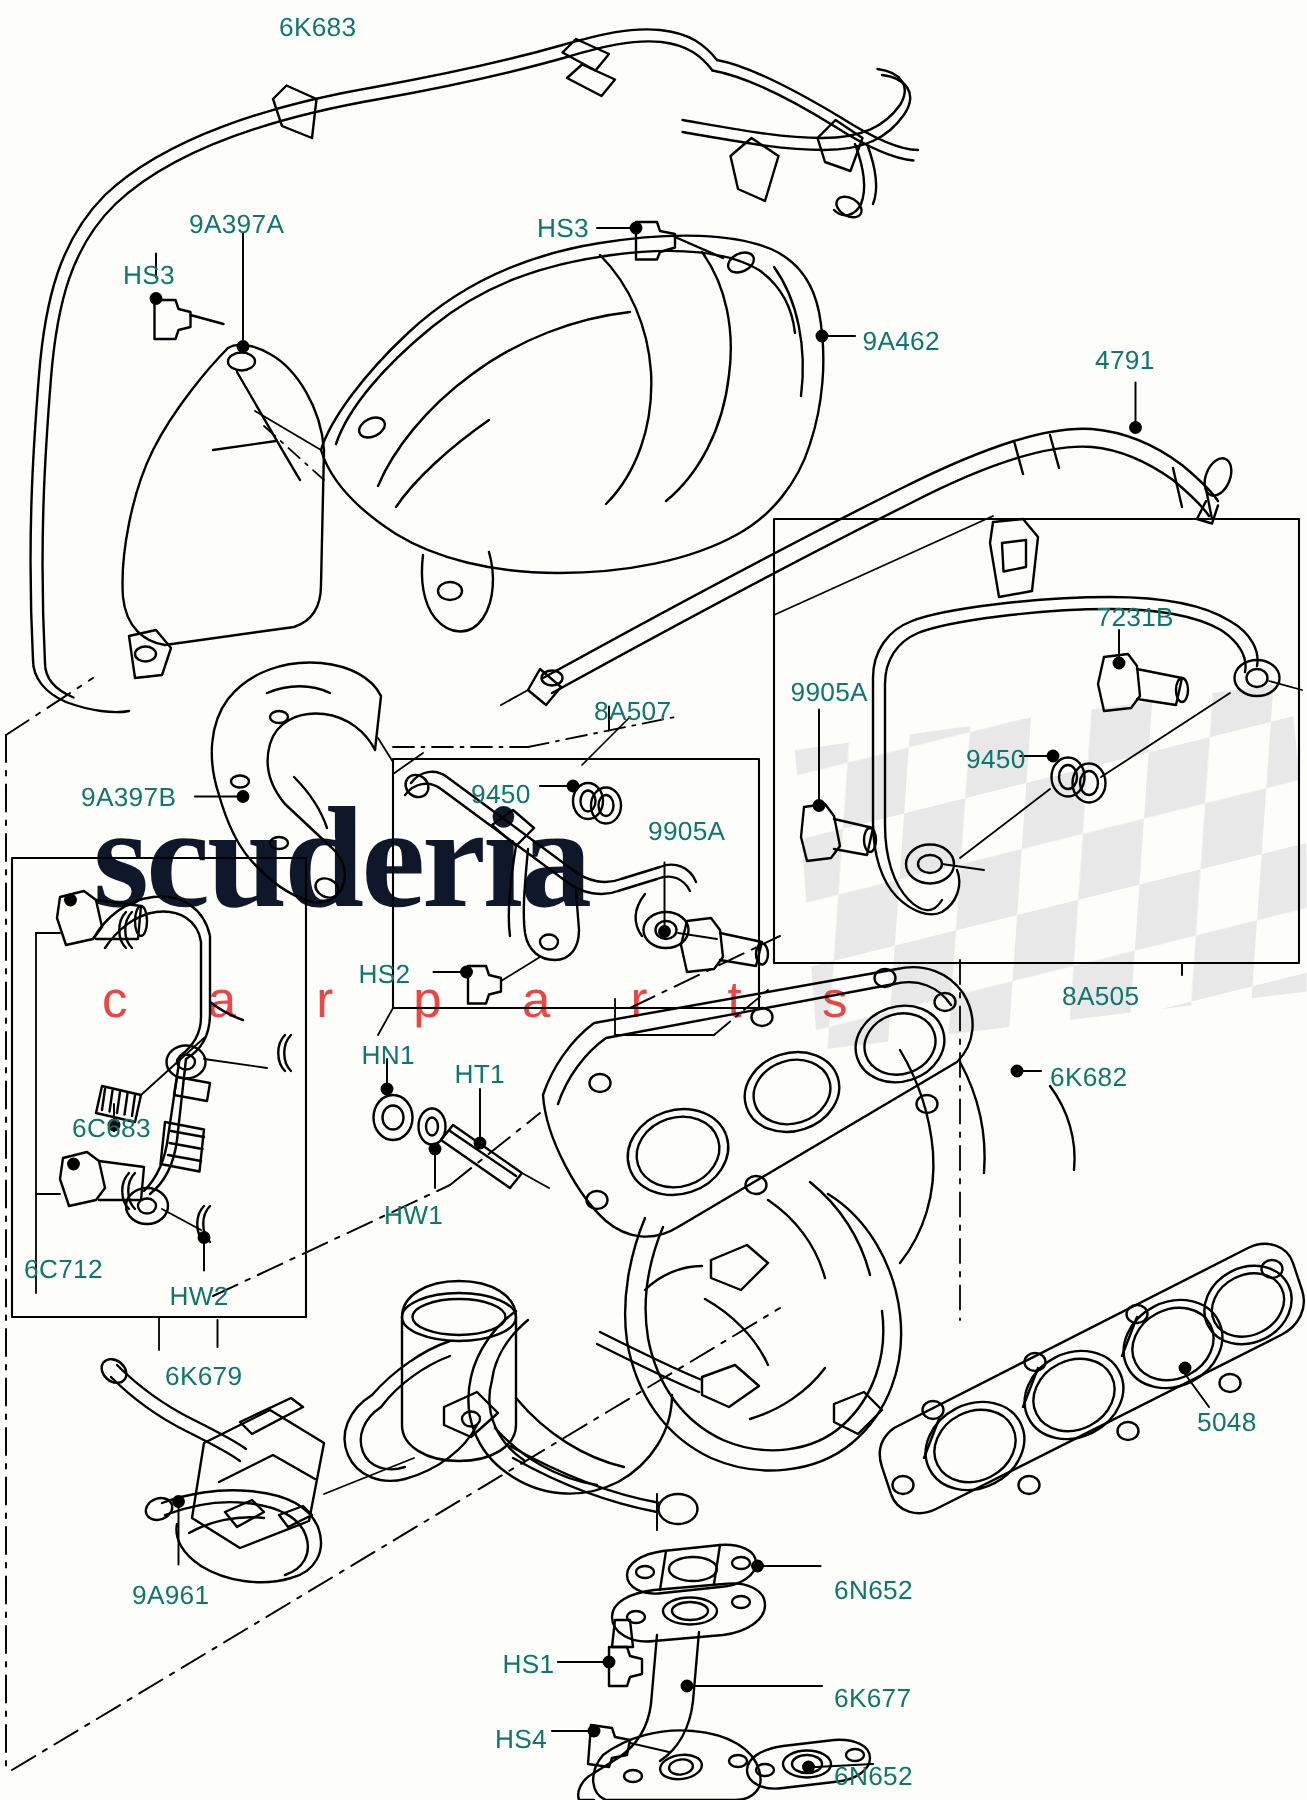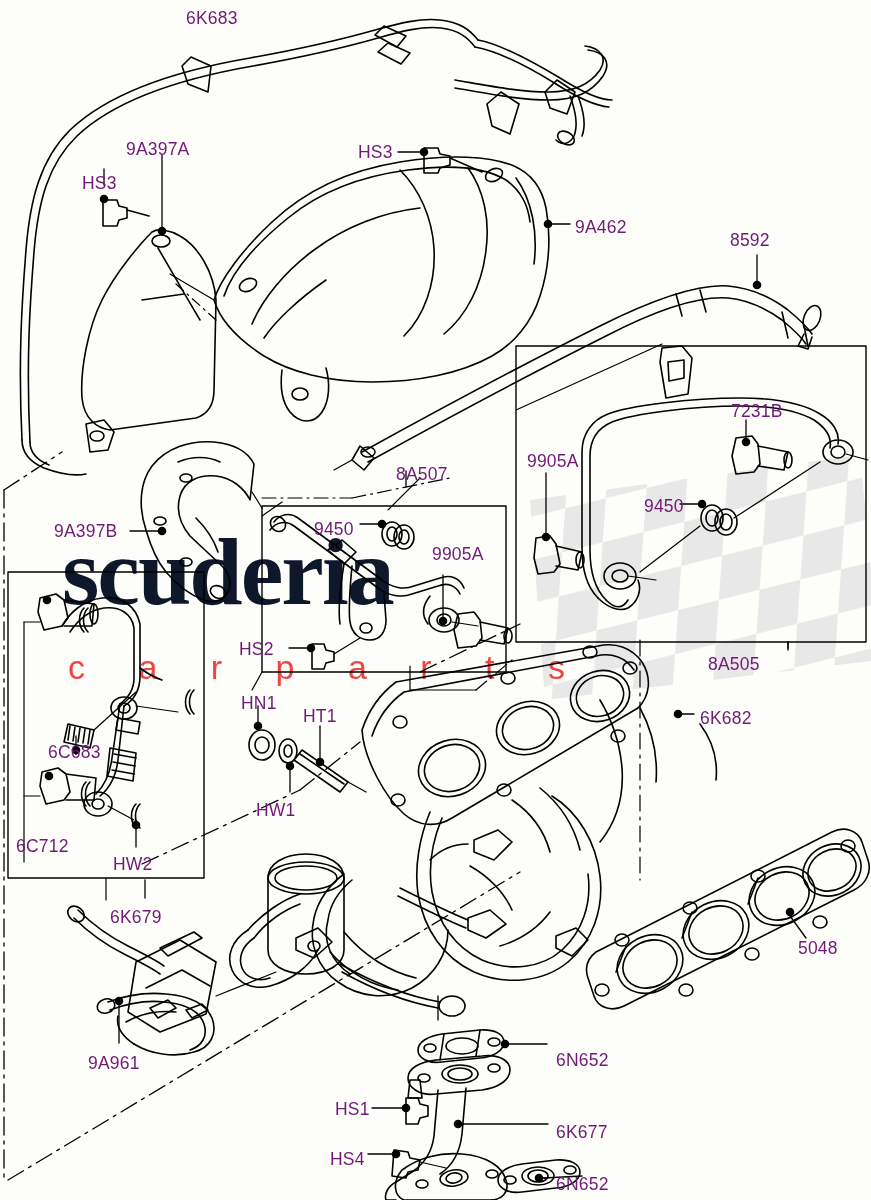--- a/index.html
+++ b/index.html
@@ -7,21 +7,21 @@
     width:871px;height:1200px;
     background:#fdfdfa;
     font-family:"Liberation Sans", sans-serif;
     overflow:hidden;
     position:relative;
   }
   #stage{position:absolute;left:0;top:0;width:871px;height:1200px;}
   #stage svg{position:absolute;left:0;top:0;}
   .lbl{
     position:absolute;
-    color:#701a75;
+    color:#0f766e;
     font-family:"Liberation Sans", sans-serif;
     font-size:17.5px;
     letter-spacing:0.2px;
     white-space:nowrap;
     line-height:1;
     user-select:none;
   }
   .wm-scuderia{
     position:absolute;
     left:62px;top:516px;
@@ -550,21 +550,21 @@
       <path d="M420 672 L 520 624"></path>
     </g>
 
   </svg>
 
   <div class="lbl" style="left:186px;top:10px">6K683</div>
   <div class="lbl" style="left:126px;top:141px">9A397A</div>
   <div class="lbl" style="left:358px;top:144px">HS3</div>
   <div class="lbl" style="left:82px;top:175px">HS3</div>
   <div class="lbl" style="left:575px;top:219px">9A462</div>
-  <div class="lbl" style="left:730px;top:232px">8592</div>
+  <div class="lbl" style="left:730px;top:232px">4791</div>
   <div class="lbl" style="left:731px;top:403px">7231B</div>
   <div class="lbl" style="left:527px;top:453px">9905A</div>
   <div class="lbl" style="left:396px;top:466px">8A507</div>
   <div class="lbl" style="left:644px;top:498px">9450</div>
   <div class="lbl" style="left:314px;top:521px">9450</div>
   <div class="lbl" style="left:54px;top:523px">9A397B</div>
   <div class="lbl" style="left:432px;top:546px">9905A</div>
   <div class="lbl" style="left:239px;top:641px">HS2</div>
   <div class="lbl" style="left:708px;top:656px">8A505</div>
   <div class="lbl" style="left:241px;top:695px">HN1</div>

